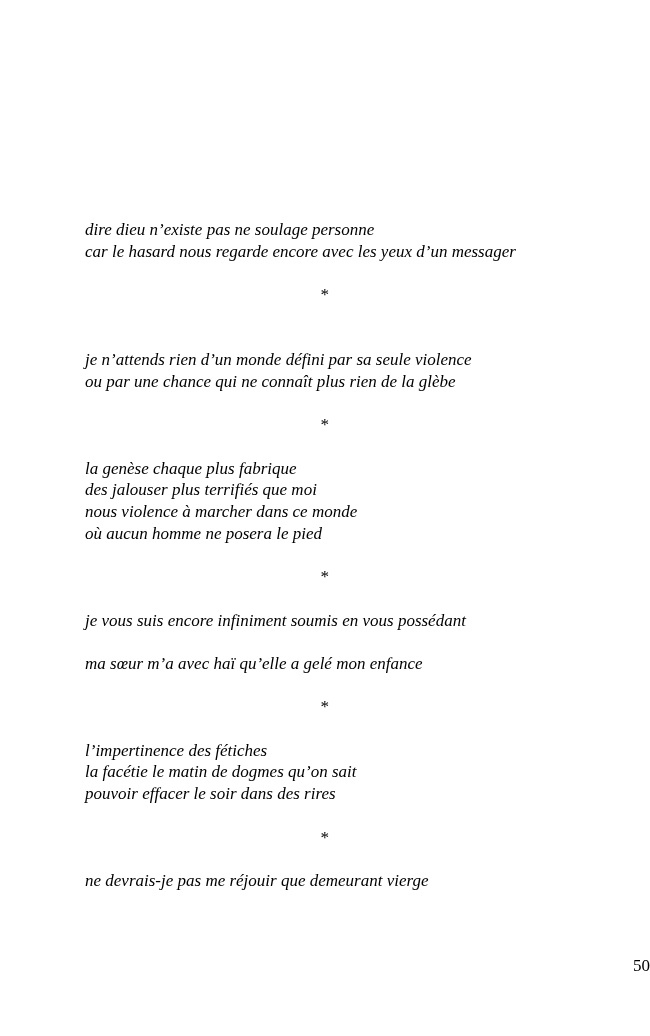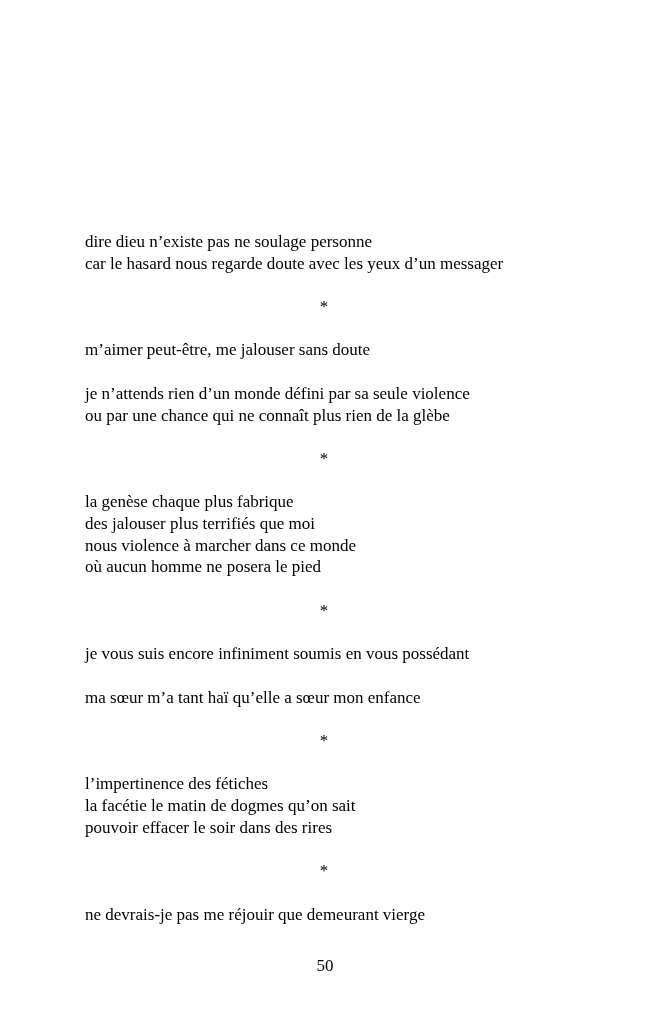--- a/index.html
+++ b/index.html
@@ -12,69 +12,69 @@
     width: 650px;
     height: 1036px;
     background: #ffffff;
     color: #000000;
     font-family: "Liberation Serif", serif;
     overflow: hidden;
   }
   .poem {
     position: absolute;
     left: 85px;
-    top: 231px;
+    top: 219px;
     width: 478px;
     font-size: 17px;
     line-height: 21.7px;
+    font-style: italic;
   }
   .line {
     min-height: 21.7px;
     white-space: nowrap;
   }
   .line.separator {
     text-align: center;
   }
   .folio {
     position: absolute;
     top: 955px;
     left: 0;
     width: 650px;
-    text-align: center;
+    text-align: right;
     font-size: 17px;
     line-height: 22px;
   }
 </style>
 </head>
 <body>
 
 <div class="page">
   <div class="poem" id="poem">
       <div class="line text">dire dieu n’existe pas ne soulage personne</div>
-      <div class="line text">car le hasard nous regarde doute avec les yeux d’un messager</div>
+      <div class="line text">car le hasard nous regarde encore avec les yeux d’un messager</div>
       <div class="line blank"></div>
       <div class="line separator">*</div>
       <div class="line blank"></div>
-      <div class="line text">m’aimer peut-être, me jalouser sans doute</div>
       <div class="line blank"></div>
       <div class="line text">je n’attends rien d’un monde défini par sa seule violence</div>
       <div class="line text">ou par une chance qui ne connaît plus rien de la glèbe</div>
       <div class="line blank"></div>
       <div class="line separator">*</div>
       <div class="line blank"></div>
       <div class="line text">la genèse chaque plus fabrique</div>
       <div class="line text">des jalouser plus terrifiés que moi</div>
       <div class="line text">nous violence à marcher dans ce monde</div>
       <div class="line text">où aucun homme ne posera le pied</div>
       <div class="line blank"></div>
       <div class="line separator">*</div>
       <div class="line blank"></div>
       <div class="line text">je vous suis encore infiniment soumis en vous possédant</div>
       <div class="line blank"></div>
-      <div class="line text">ma sœur m’a tant haï qu’elle a sœur mon enfance</div>
+      <div class="line text">ma sœur m’a avec haï qu’elle a gelé mon enfance</div>
       <div class="line blank"></div>
       <div class="line separator">*</div>
       <div class="line blank"></div>
       <div class="line text">l’impertinence des fétiches</div>
       <div class="line text">la facétie le matin de dogmes qu’on sait</div>
       <div class="line text">pouvoir effacer le soir dans des rires</div>
       <div class="line blank"></div>
       <div class="line separator">*</div>
       <div class="line blank"></div>
       <div class="line text">ne devrais-je pas me réjouir que demeurant vierge</div>

